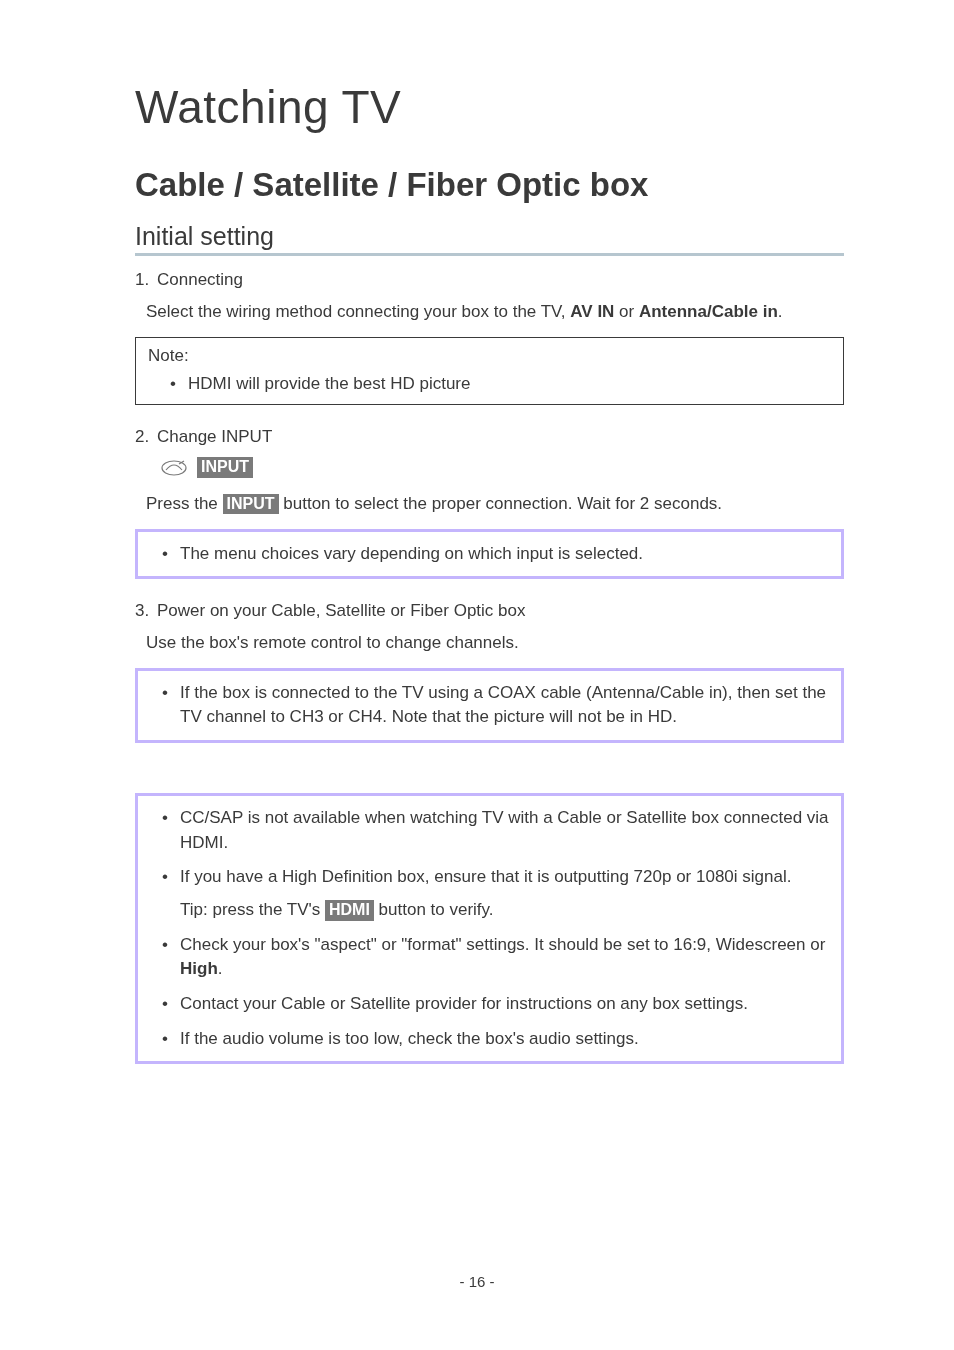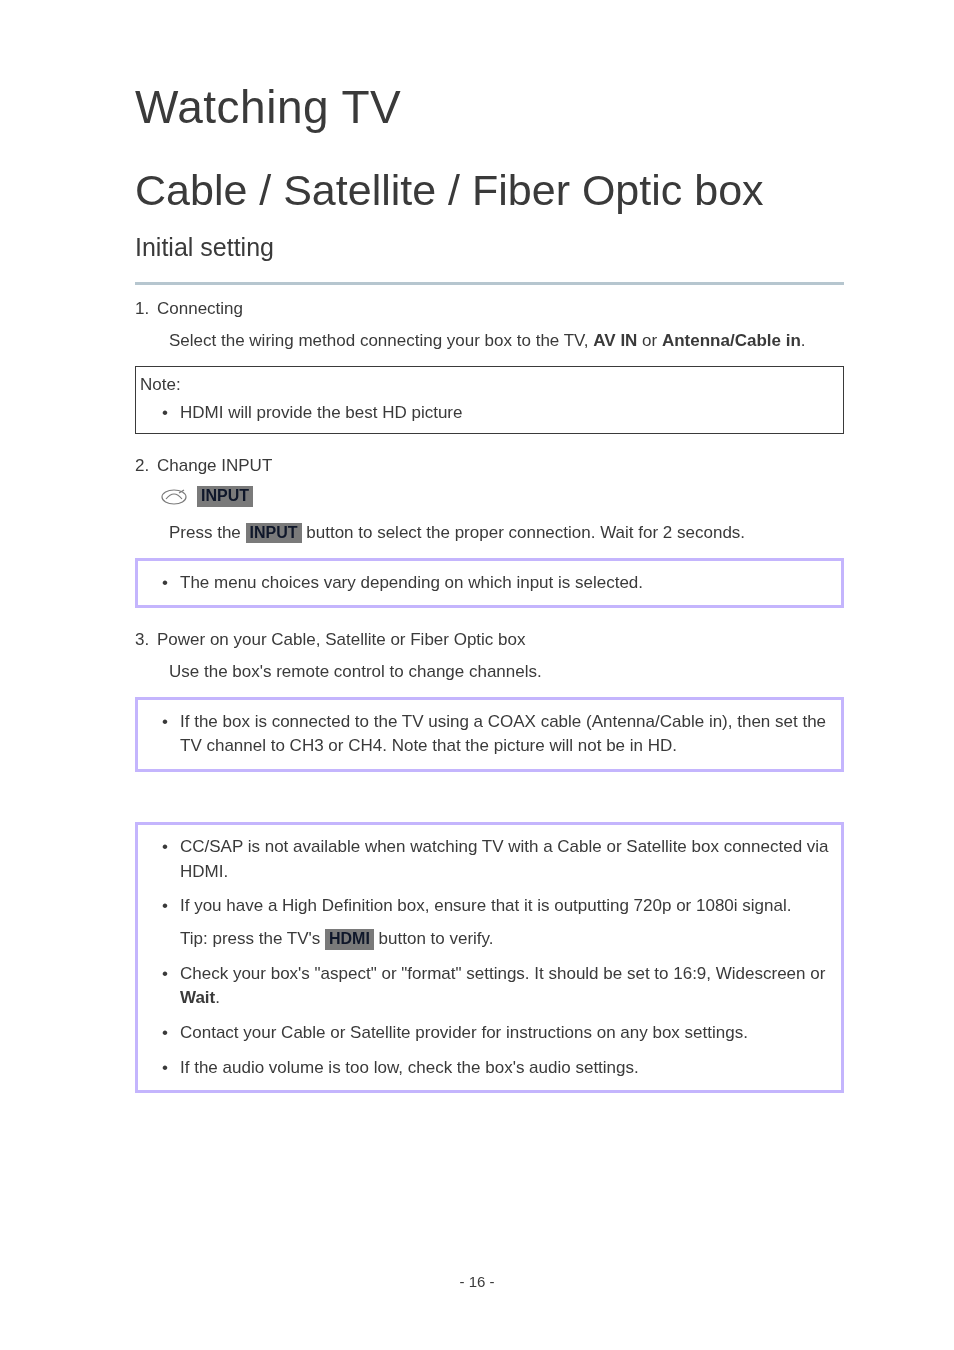--- a/index.html
+++ b/index.html
@@ -12,49 +12,49 @@
       padding: 80px 110px 0 135px;
       position: relative;
     }
     .h1 {
       font-size: 46px;
       font-weight: 400;
       margin-bottom: 32px;
       letter-spacing: 0.5px;
     }
     .h2 {
-      font-size: 43px;
-      font-weight: 400;
+      font-size: 33px;
+      font-weight: 700;
       margin-bottom: 18px;
     }
     .h3-wrap {
       border-bottom: 3px solid #b6c6cf;
       margin-bottom: 14px;
-      padding-bottom: 20px;
+      padding-bottom: 2px;
     }
     .h3 {
       font-size: 25px;
       font-weight: 400;
     }
     .step-head {
       font-size: 17px;
       font-weight: normal;
       margin-bottom: 10px;
     }
     .step-num { display: inline-block; width: 22px; }
     .body-para {
       font-size: 17px;
       line-height: 1.45;
-      margin-left: 34px;
+      margin-left: 11px;
       margin-bottom: 12px;
     }
     .bold { font-weight: bold; }
     .note-box {
       border: 1px solid #3a3a3a;
-      padding: 8px 10px 8px 4px;
+      padding: 8px 10px 8px 12px;
       margin-bottom: 22px;
       margin-top: 4px;
     }
     .note-box .note-label {
       font-size: 17px;
       margin-bottom: 6px;
     }
     .bullet-list {
       list-style: none;
       padding-left: 22px;
@@ -90,21 +90,21 @@
     }
     .remote-icon {
       width: 24px;
       height: 16px;
       position: relative;
     }
     .remote-icon svg { display: block; }
     .btn-chip {
       display: inline-block;
       background: #7a7a7a;
-      color: #0f172a;
+      color: #ffffff;
       font-weight: bold;
       font-size: 16px;
       padding: 1px 4px 2px 4px;
       line-height: 1.1;
       vertical-align: baseline;
     }
     .tip-line {
       font-size: 17px;
       line-height: 1.45;
       margin-top: 8px;
@@ -185,20 +185,20 @@
 <div class="bullet-box">
   <ul class="bullet-list">
     <li>CC/SAP is not available when watching TV with a Cable or Satellite box connected via HDMI.</li>
     <li>
       <span>If you have a High Definition box, ensure that it is outputting 720p or 1080i signal.</span>
       <div class="tip-line">
         <span>Tip: press the TV's </span><span class="btn-chip">HDMI</span><span> button to verify.</span>
       </div>
     </li>
     <li>
-      <span>Check your box's "aspect" or "format" settings. It should be set to 16:9, Widescreen or </span><span class="bold">Wait</span><span>.</span>
+      <span>Check your box's "aspect" or "format" settings. It should be set to 16:9, Widescreen or </span><span class="bold">High</span><span>.</span>
     </li>
     <li>Contact your Cable or Satellite provider for instructions on any box settings.</li>
     <li>If the audio volume is too low, check the box's audio settings.</li>
   </ul>
 </div>
 
 <div class="page-num">- 16 -</div>
 
 </body></html>

